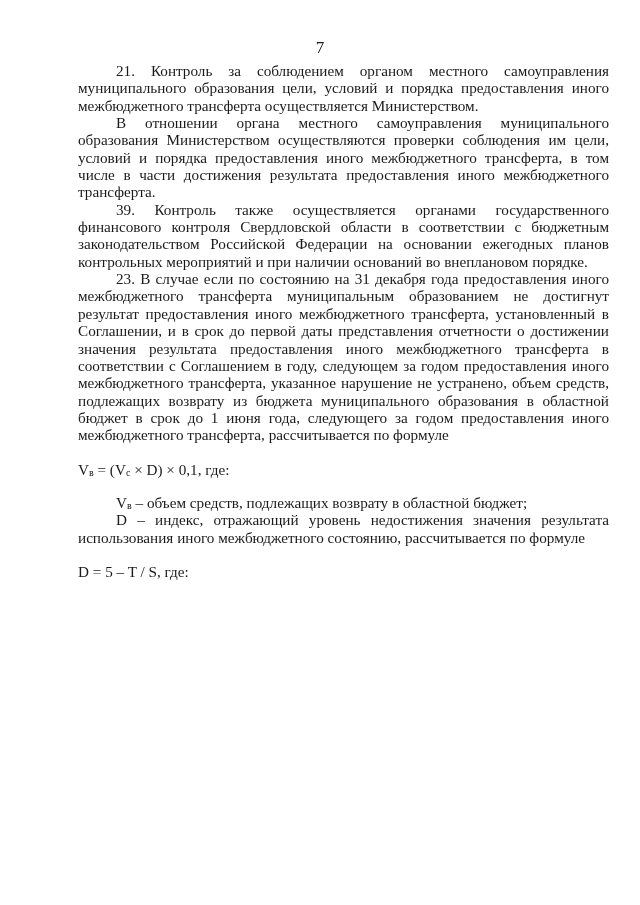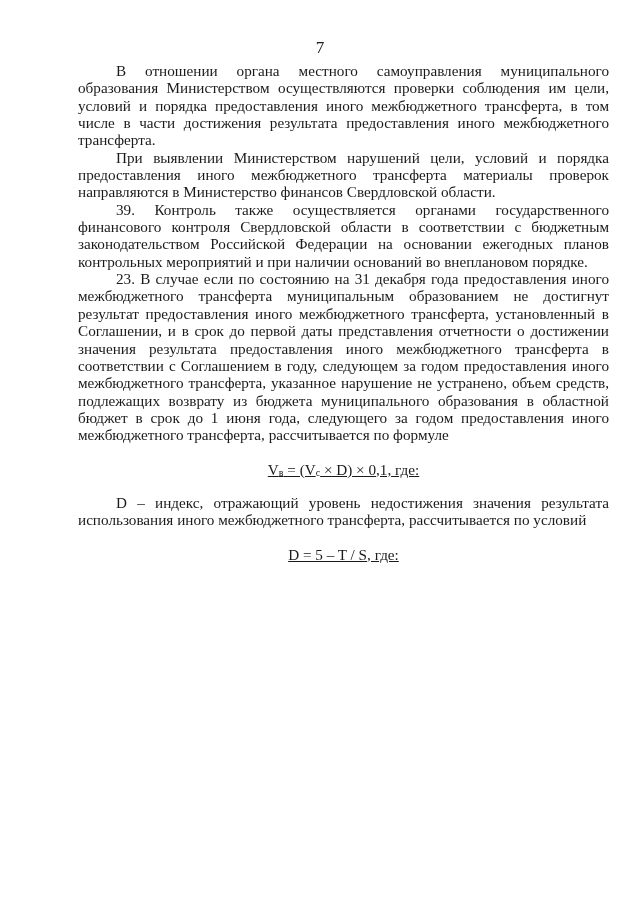--- a/index.html
+++ b/index.html
@@ -14,35 +14,36 @@
     }
     .body-text {
       position: absolute; top: 62px; left: 78px; width: 531px;
       font-size: 15.2px; line-height: 17.35px;
     }
     .para {
       margin: 0; text-indent: 38px; text-align: justify;
       text-align-last: left;
     }
     .formula {
-      margin: 0; text-align: center; text-indent: 0; text-decoration: underline;
+      margin: 0; text-indent: 0;
     }
     .formula-1 { padding-top: 17px; padding-bottom: 16px; }
     .formula-2 { padding-top: 17px; }
     sub { font-size: 10px; vertical-align: -1px; line-height: 0; }
   </style>
 </head>
 <body>
 
 <div class="page-number">7</div>
 
 <div class="body-text">
+  <p class="para">21. Контроль за соблюдением органом местного самоуправления муниципального образования цели, условий и порядка предоставления иного межбюджетного трансферта осуществляется Министерством.</p>
   <p class="para">В отношении органа местного самоуправления муниципального образования Министерством осуществляются проверки соблюдения им цели, условий и порядка предоставления иного межбюджетного трансферта, в том числе в части достижения результата предоставления иного межбюджетного трансферта.</p>
-  <p class="para">При выявлении Министерством нарушений цели, условий и порядка предоставления иного межбюджетного трансферта материалы проверок направляются в Министерство финансов Свердловской области.</p>
   <p class="para">39. Контроль также осуществляется органами государственного финансового контроля Свердловской области в соответствии с бюджетным законодательством Российской Федерации на основании ежегодных планов контрольных мероприятий и при наличии оснований во внеплановом порядке.</p>
   <p class="para">23. В случае если по состоянию на 31 декабря года предоставления иного межбюджетного трансферта муниципальным образованием не достигнут результат предоставления иного межбюджетного трансферта, установленный в Соглашении, и в срок до первой даты представления отчетности о достижении значения результата предоставления иного межбюджетного трансферта в соответствии с Соглашением в году, следующем за годом предоставления иного межбюджетного трансферта, указанное нарушение не устранено, объем средств, подлежащих возврату из бюджета муниципального образования в областной бюджет в срок до 1 июня года, следующего за годом предоставления иного межбюджетного трансферта, рассчитывается по формуле</p>
 
   <p class="formula formula-1"><span>V</span><sub>в</sub><span> = (V</span><sub>с</sub><span> × D) × 0,1, где:</span></p>
 
-  <p class="para"><span>D</span><span> – индекс, отражающий уровень недостижения значения результата использования иного межбюджетного трансферта, рассчитывается по условий</span></p>
+  <p class="para"><span>V</span><sub>в</sub><span> – объем средств, подлежащих возврату в областной бюджет;</span></p>
+  <p class="para"><span>D</span><span> – индекс, отражающий уровень недостижения значения результата использования иного межбюджетного состоянию, рассчитывается по формуле</span></p>
 
   <p class="formula formula-2">D = 5 – T / S, где:</p>
 </div>
 
 </body></html>

